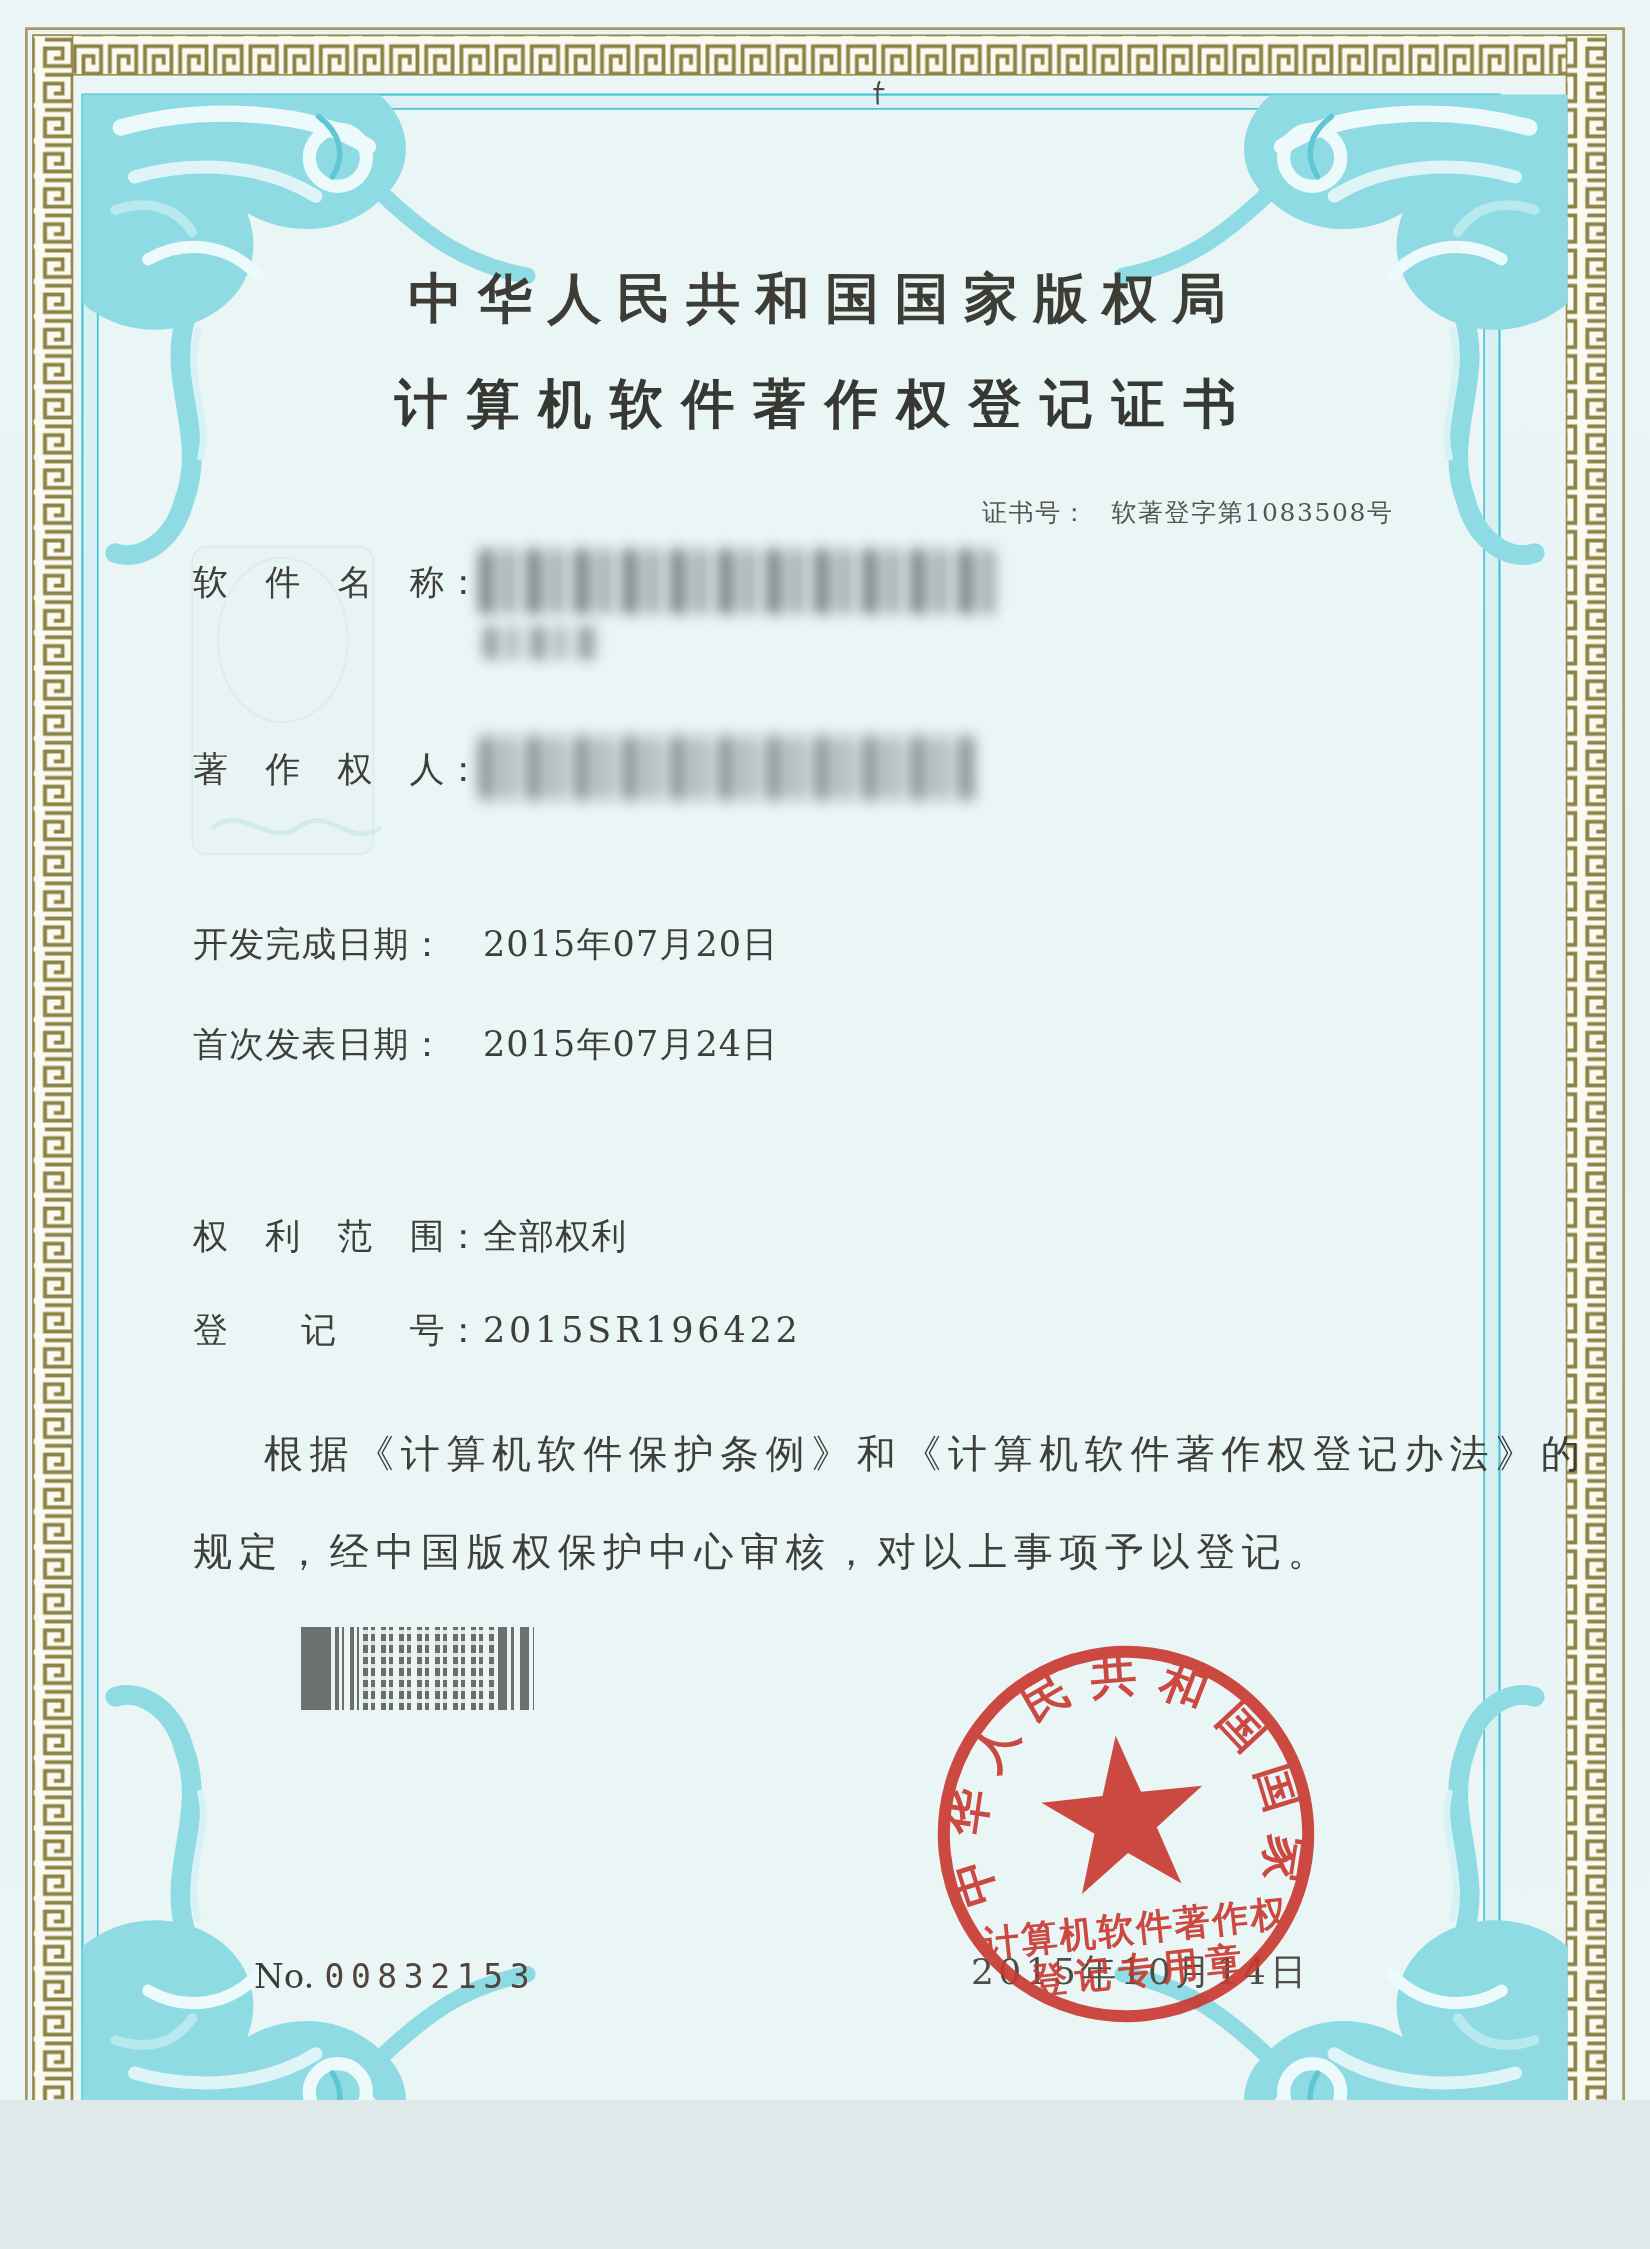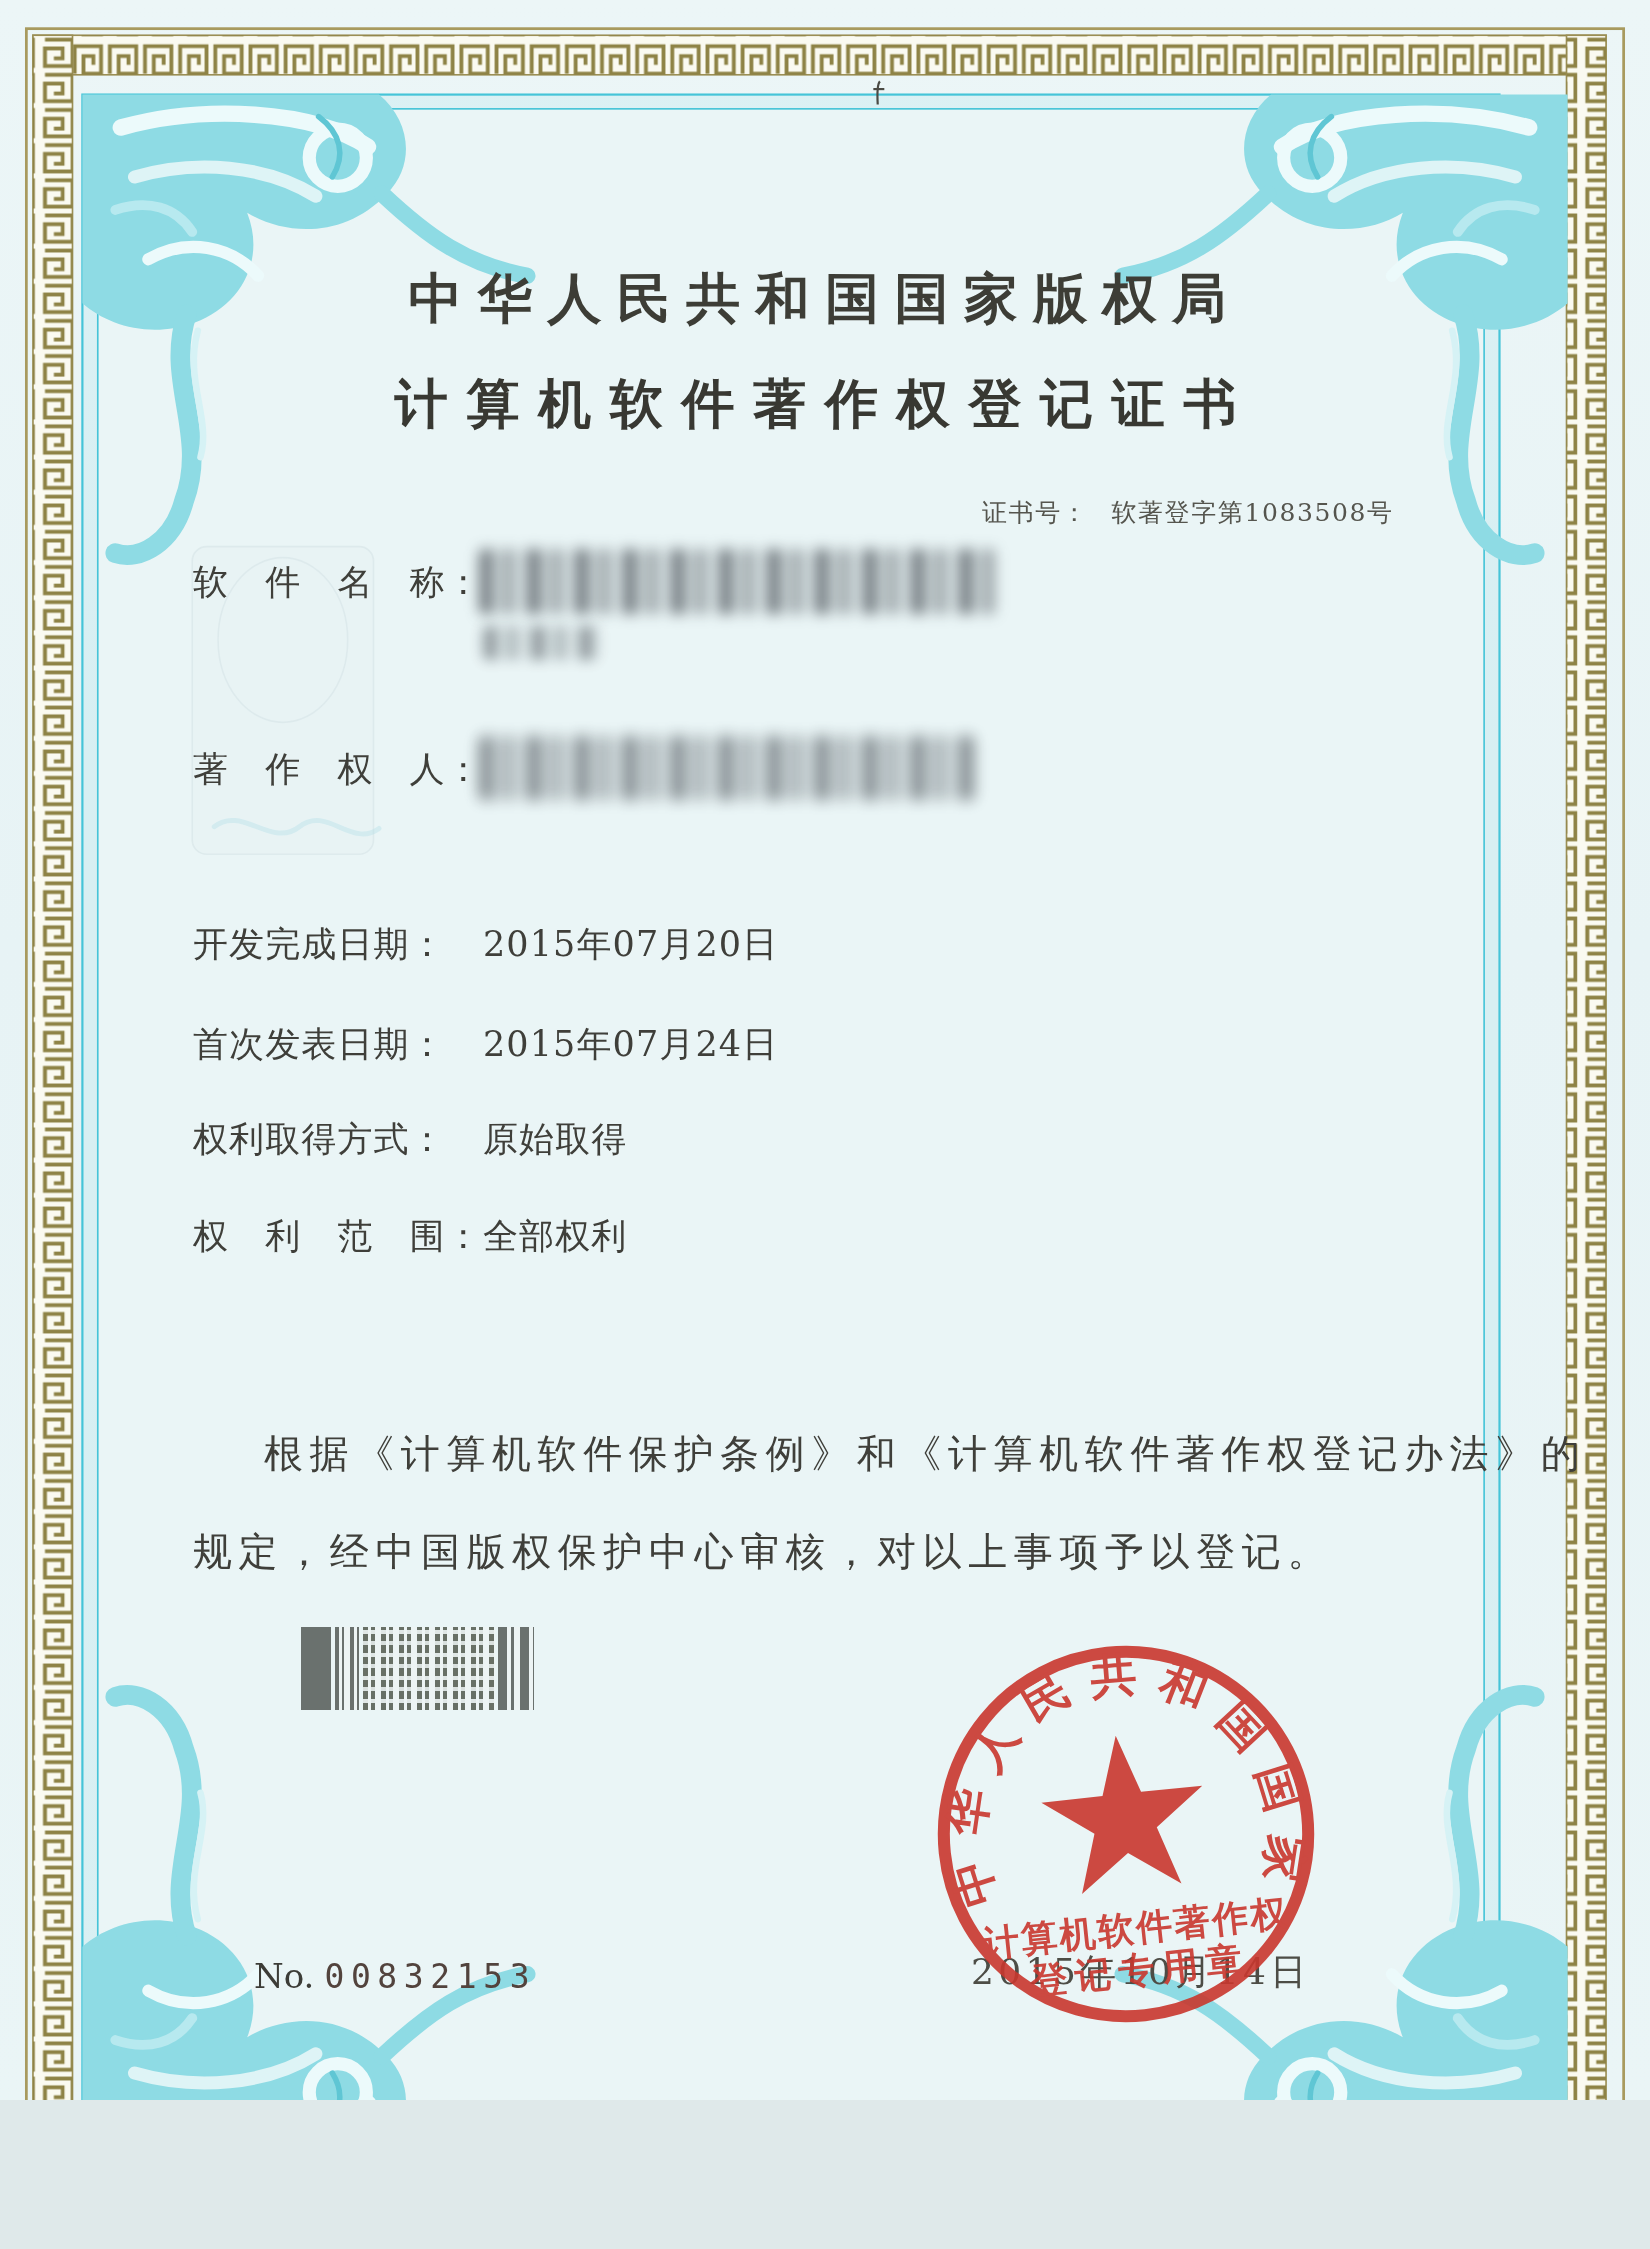--- a/index.html
+++ b/index.html
@@ -122,25 +122,25 @@
     <span class="label">著　作　权　人：</span>
   </div>
   <div class="layer redact redact-owner"></div>
 
   <div class="layer row row-dev">
     <span class="label">开发完成日期：</span><span class="value">2015年07月20日</span>
   </div>
   <div class="layer row row-pub">
     <span class="label">首次发表日期：</span><span class="value">2015年07月24日</span>
   </div>
-  <div class="layer row row-acq">
-    <span class="label">权利取得方式：</span><span class="value">原始取得</span>
-  </div>
   <div class="layer row row-scope">
     <span class="label">权　利　范　围：</span><span class="value">全部权利</span>
+  </div>
+  <div class="layer row row-reg">
+    <span class="label">登　　记　　号：</span><span class="value">2015SR196422</span>
   </div>
 
   <div class="layer statement statement-1">根据《计算机软件保护条例》和《计算机软件著作权登记办法》的</div>
   <div class="layer statement statement-2">规定，经中国版权保护中心审核，对以上事项予以登记。</div>
 
   <div class="layer barcode">
     <div class="bc-a"></div>
     <div class="bc-b"></div>
     <div class="bc-c"></div>
     <div class="bc-c2"></div>

